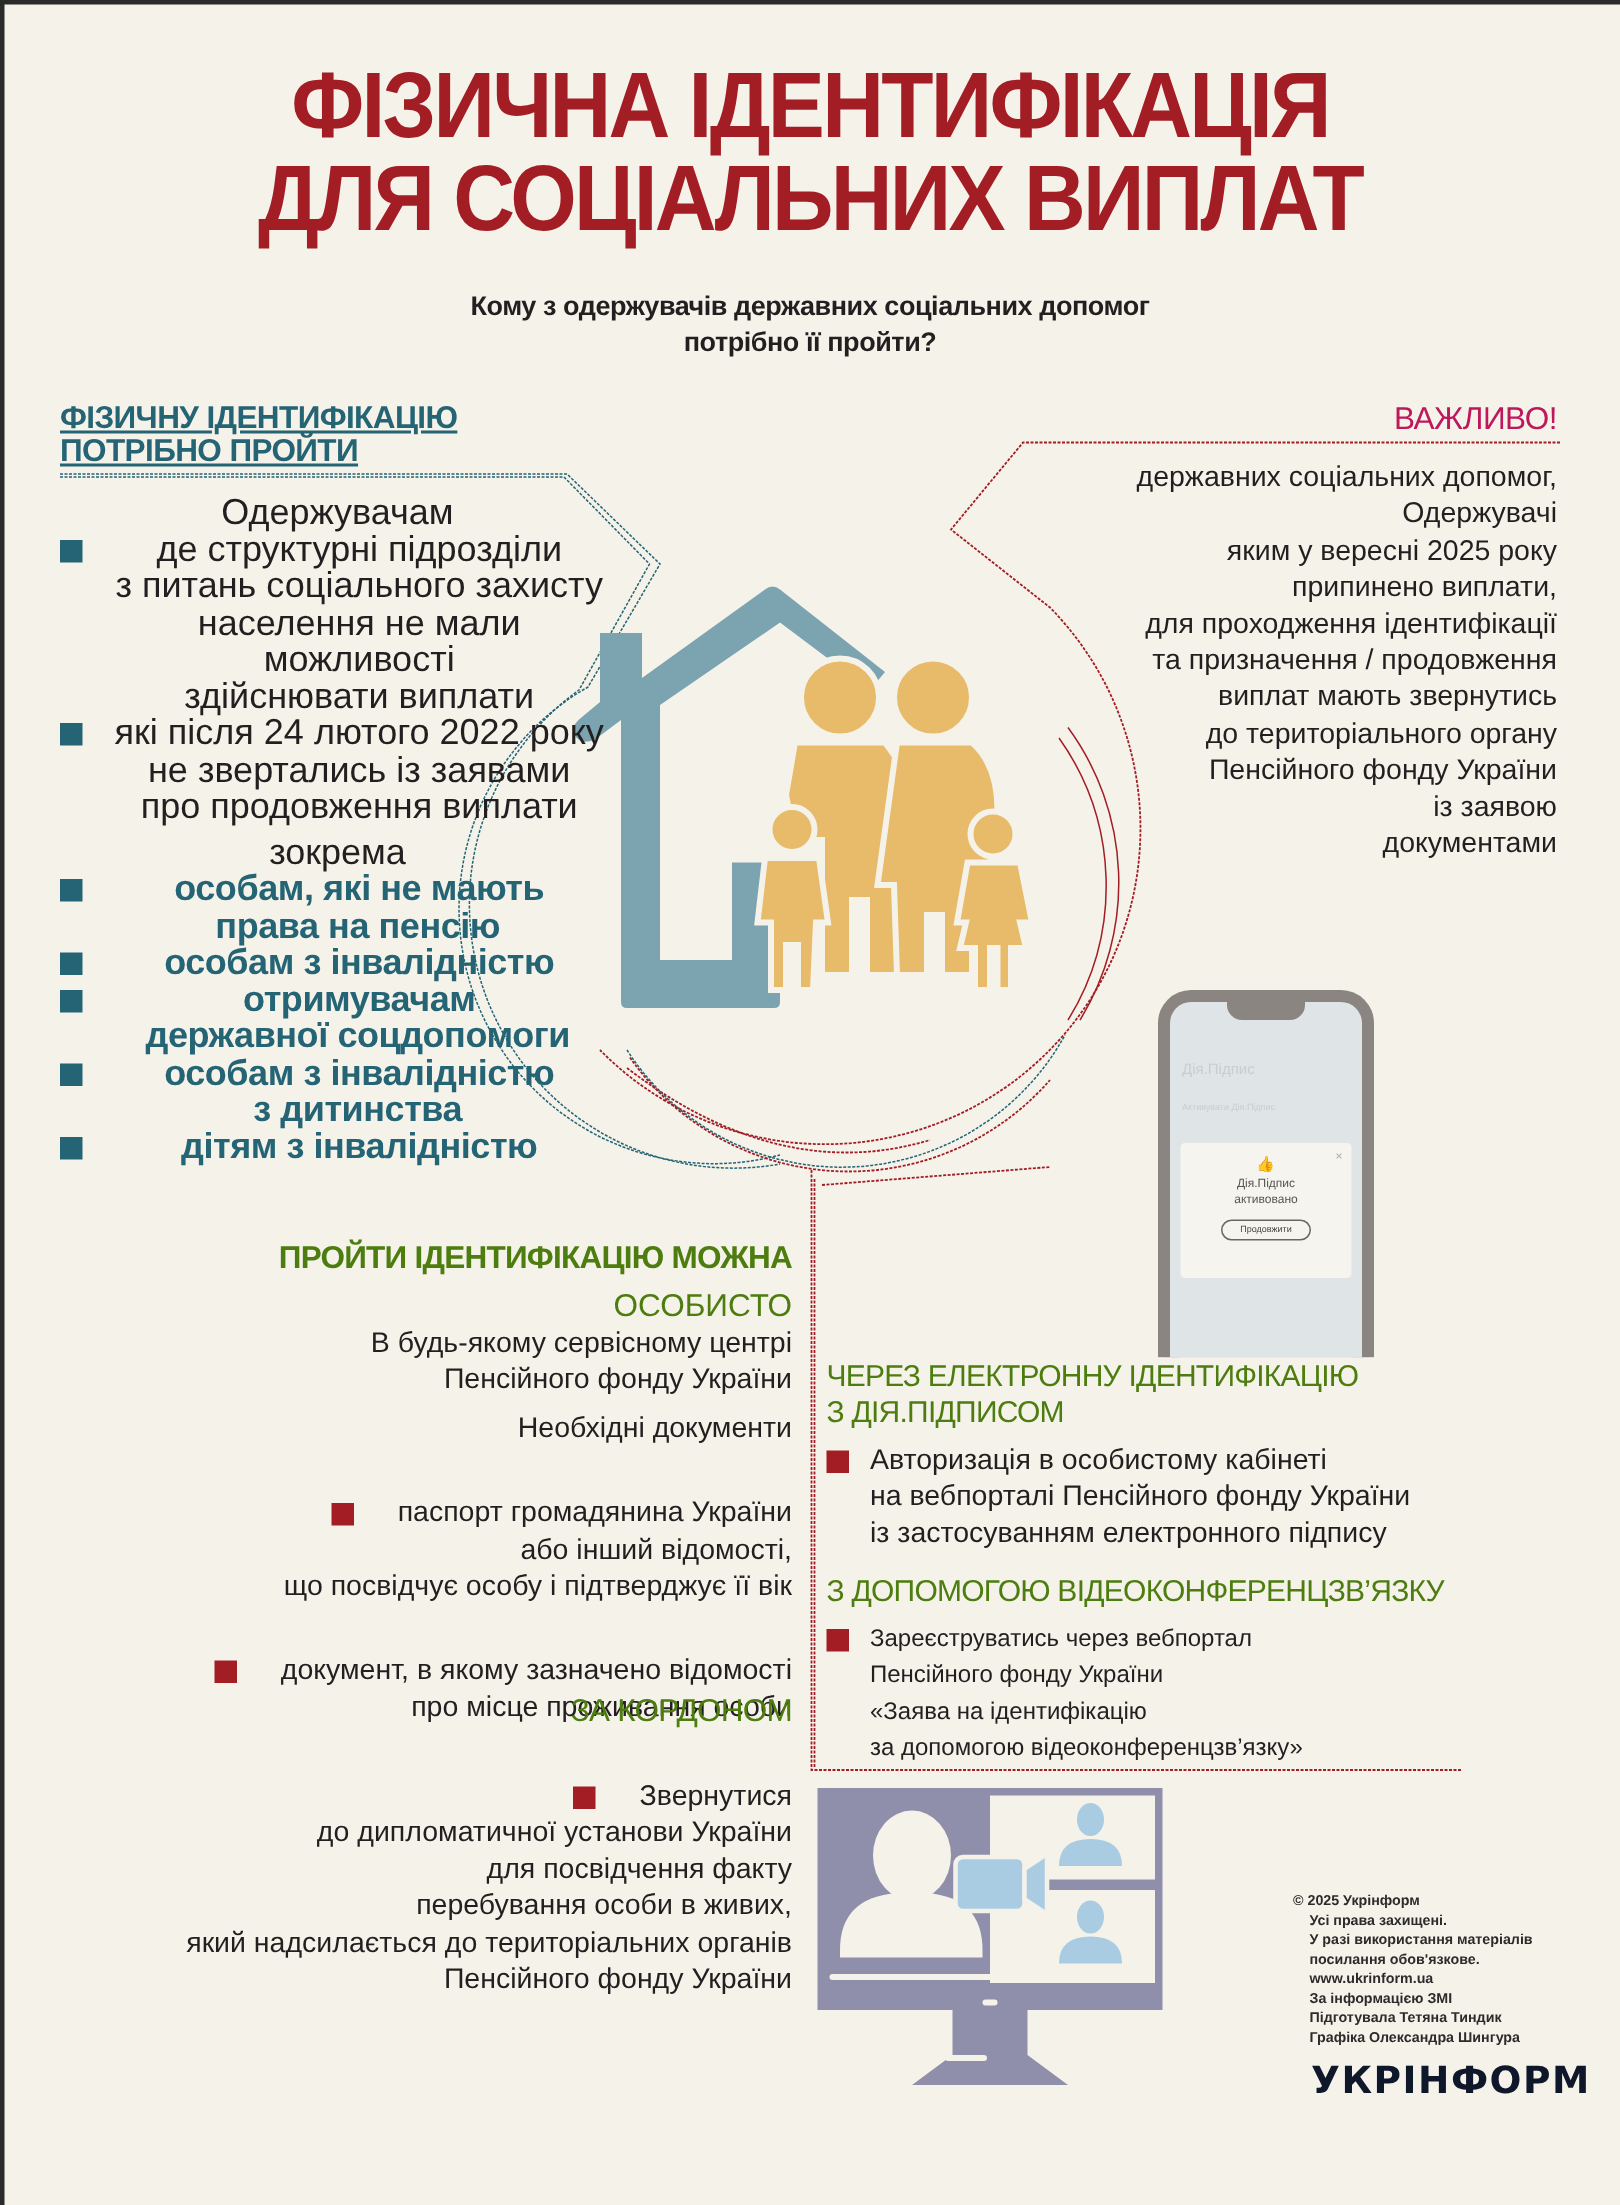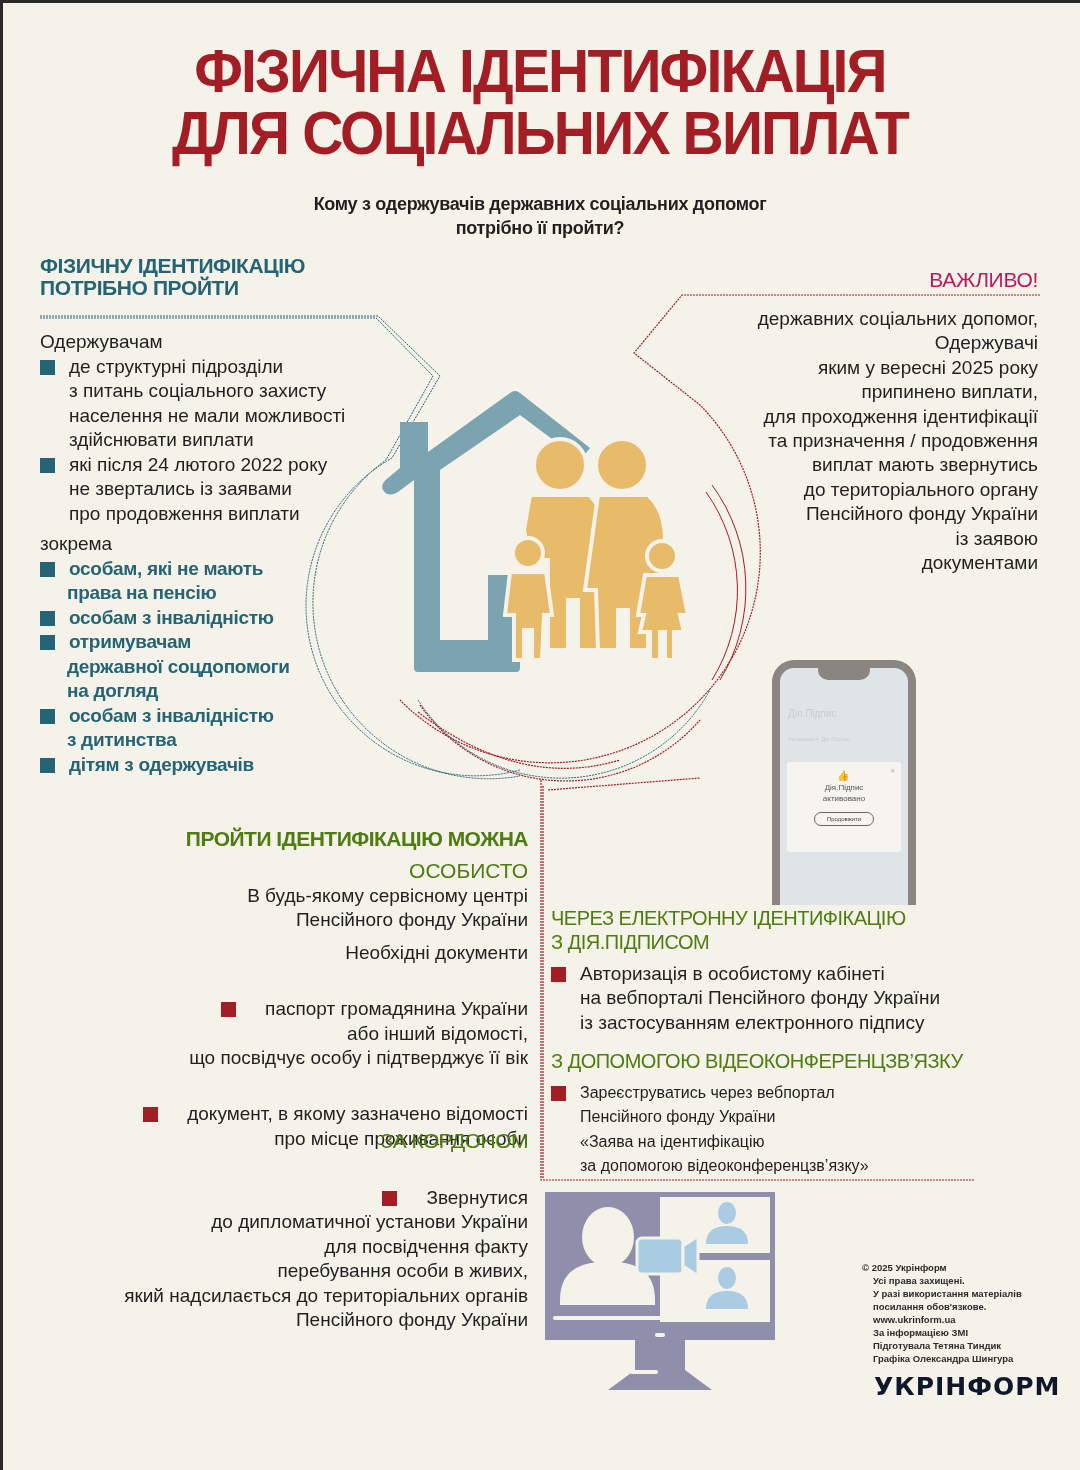--- a/index.html
+++ b/index.html
@@ -21,24 +21,24 @@
   }
   .title1 { top: 38px; }
   .title2 { top: 100px; }
   .subtitle {
     position: absolute; left: 0; width: 1080px; top: 192px; text-align: center;
     font-weight: 700; font-size: 18px; line-height: 24px; letter-spacing: -0.3px;
   }
 
   
   .teal-head {
-    position: absolute; left: 40px; top: 255px; color: #246474;
-    font-weight: 700; font-size: 21px; line-height: 22px; letter-spacing: -0.4px;
-  }
-  .left-body { position: absolute; left: 40px; top: 330px; width: 370px; font-size: 19px; line-height: 24.5px; }
+    position: absolute; left: 40px; top: 268px; color: #246474;
+    font-weight: 700; font-size: 21px; line-height: 22px; letter-spacing: -0.4px; text-decoration: underline;
+  }
+  .left-body { position: absolute; left: 40px; top: 330px; width: 370px; font-size: 24px; line-height: 24.5px; text-align: center; }
   .li { position: relative; padding-left: 29px; }
   .sq { position: absolute; left: 0; top: 5px; width: 15px; height: 15px; }
   .sq.teal { background: #246474; }
   .sq.red { background: #a31d25; }
   .teal-b { color: #246474; font-weight: 700; letter-spacing: -0.3px; }
   .gap { height: 6px; }
 
   
   .imp-head { position: absolute; right: 42px; top: 268px; color: #be185d; font-weight: 400; font-size: 21px; letter-spacing: -0.3px; }
   .imp-body { position: absolute; right: 42px; top: 307px; width: 420px; text-align: right; font-size: 19px; line-height: 24.4px; }
@@ -182,30 +182,29 @@
     <div style="margin-left:-2px">права на пенсію</div>
   </div>
   <div class="li teal-b">
     <span class="sq teal"></span>
     <div>особам з інвалідністю</div>
   </div>
   <div class="li teal-b">
     <span class="sq teal"></span>
     <div>отримувачам</div>
     <div style="margin-left:-2px">державної соцдопомоги</div>
-    <div style="margin-left:-2px">на догляд</div>
   </div>
   <div class="li teal-b">
     <span class="sq teal"></span>
     <div>особам з інвалідністю</div>
     <div style="margin-left:-2px">з дитинства</div>
   </div>
   <div class="li teal-b">
     <span class="sq teal"></span>
-    <div>дітям з одержувачів</div>
+    <div>дітям з інвалідністю</div>
   </div>
 </div>
 
 <div class="imp-head">ВАЖЛИВО!</div>
 <div class="imp-body">
   <div>державних соціальних допомог,</div>
   <div>Одержувачі</div>
   <div>яким у вересні 2025 року</div>
   <div>припинено виплати,</div>
   <div>для проходження ідентифікації</div>

